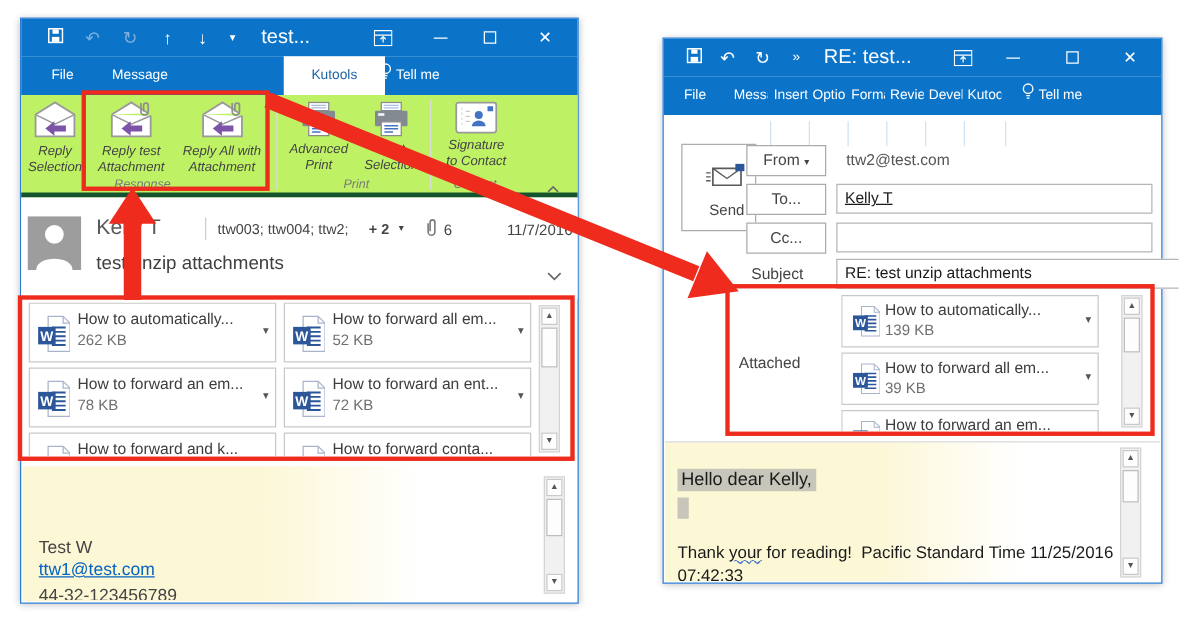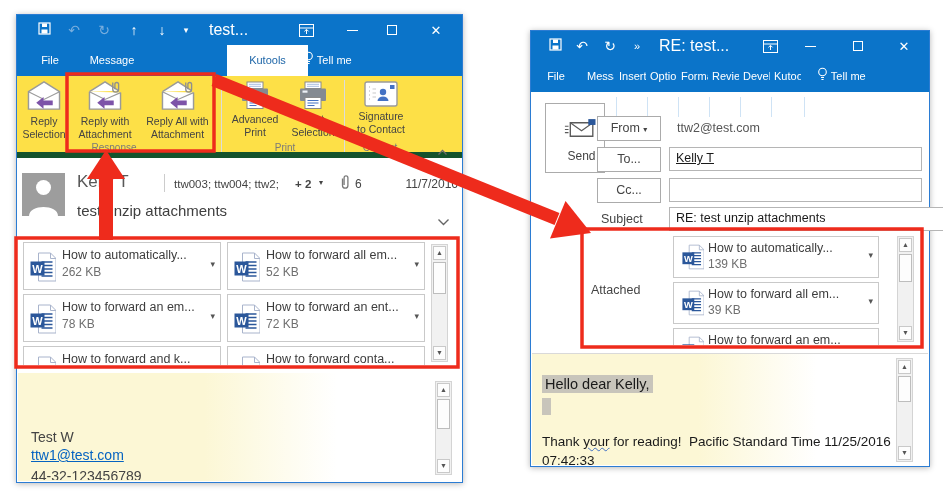--- a/index.html
+++ b/index.html
@@ -10,21 +10,21 @@
   .titlebar{position:absolute;left:0;top:0;right:0;height:30px;background:#0b74c9;color:#fff;}
   .tb-ico{position:absolute;top:0;height:30px;line-height:30px;color:#fff;font-size:14px;text-align:center;cursor:default;}
   .dim{color:#79aede;}
   .tb-title{position:absolute;top:0;height:30px;line-height:30px;color:#ffffff;font-size:16px;}
   .ctrl{position:absolute;top:0;width:34px;height:30px;display:flex;align-items:center;justify-content:center;}
   .minbar{width:11px;height:1px;background:#fff;}
   .maxbox{width:10px;height:10px;border:1px solid #fff;}
   .tabsrow{position:absolute;left:0;right:0;height:31px;background:#0b74c9;}
   .tab{position:absolute;top:0;height:31px;line-height:31px;color:#fff;font-size:11px;text-align:center;}
   .tab-active{background:#fff;color:#1e66a8;}
-  .ribbon{position:absolute;left:0;right:0;background:#fde047;border-bottom:6px solid #14532d;}
+  .ribbon{position:absolute;left:0;right:0;background:#bef264;border-bottom:4px solid #14532d;font-style:italic;}
   .rbtn{position:absolute;top:2px;height:76px;text-align:center;}
   .rbtn .lbl{font-size:10.5px;color:#444;line-height:12.5px;margin-top:2px;white-space:nowrap;}
   .rbtn svg{display:block;margin:2px auto 0;}
   .rsep{position:absolute;top:4px;width:1px;height:72px;background:#dcdcdc;}
   .rgroup{position:absolute;font-size:10px;color:#7a7a7a;text-align:center;}
   .hdr-sender{font-size:17px;color:#595959;}
   .hdr-small{font-size:11.5px;color:#444;}
   .hdr-subject{font-size:15px;color:#404040;}
   .tile{position:absolute;background:#fff;border:1px solid #c9c9c9;}
   .tile .nm{position:absolute;left:38px;top:5px;font-size:12.5px;color:#3d3d3d;white-space:nowrap;overflow:hidden;right:20px;}
@@ -106,21 +106,21 @@
       </div>
 
       <div class="rbtn" style="left:53px;width:70px;">
         <svg width="38" height="33" viewBox="0 0 38 34">
           <path d="M3 12 L19 2 L33 11" fill="#fff" stroke="#9a9a9a" stroke-width="1.5"></path>
           <path d="M3 12 V30 H35 V13" fill="#fff" stroke="#9a9a9a" stroke-width="1.5"></path>
           <path d="M3 12 L19 20 L35 13" fill="none" stroke="#9a9a9a" stroke-width="1.2"></path>
           <path d="M11 23.5 l7.5 -6 v3.5 h9.5 v5 h-9.5 v3.5 z" fill="#7d53a8"></path>
           <path d="M27 2.5 v7 a3 3 0 0 0 6 0 V4.5 a1.9 1.9 0 0 0 -3.8 0 v5" fill="none" stroke="#8f8f8f" stroke-width="1.4"></path>
         </svg>
-        <div class="lbl"><span>Reply with</span><br><span>Attachment</span></div>
+        <div class="lbl"><span>Reply test</span><br><span>Attachment</span></div>
       </div>
 
       <div class="rbtn" style="left:124px;width:73px;">
         <svg width="38" height="33" viewBox="0 0 38 34">
           <path d="M3 12 L19 2 L33 11" fill="#fff" stroke="#9a9a9a" stroke-width="1.5"></path>
           <path d="M3 12 V30 H35 V13" fill="#fff" stroke="#9a9a9a" stroke-width="1.5"></path>
           <path d="M3 12 L19 20 L35 13" fill="none" stroke="#9a9a9a" stroke-width="1.2"></path>
           <path d="M11 23.5 l7.5 -6 v3.5 h9.5 v5 h-9.5 v3.5 z" fill="#7d53a8"></path>
           <path d="M27 2.5 v7 a3 3 0 0 0 6 0 V4.5 a1.9 1.9 0 0 0 -3.8 0 v5" fill="none" stroke="#8f8f8f" stroke-width="1.4"></path>
         </svg>
@@ -342,21 +342,21 @@
       <span class="abs" style="left:273px;top:36px;width:1px;height:20px;background:#cfe3f5;"></span>
       <span class="tab" style="left:286px;width:90px;text-align:left;">
         <svg width="11" height="15" viewBox="0 0 11 15" style="vertical-align:-2px;">
             <circle cx="5.5" cy="5" r="3.8" fill="none" stroke="#fff" stroke-width="1.1"></circle>
             <path d="M4 10.5 h3 M4.4 12.5 h2.2" stroke="#fff" stroke-width="1.1"></path>
           </svg>
         <span>Tell me</span>
       </span>
     </div>
 
-    <div class="formbtn" style="left:14px;top:72px;width:60px;height:70px;padding-left:13px;">
+    <div class="formbtn" style="left:14px;top:84px;width:60px;height:70px;padding-left:13px;">
       <svg style="margin-top:12px;" width="36" height="26" viewBox="0 0 40 28">
         <path d="M7 7 h25 v15 H7 z" fill="#fff" stroke="#5a5a5a" stroke-width="1.5"></path>
         <path d="M7 7 L19.5 16 L32 7" fill="none" stroke="#5a5a5a" stroke-width="1.2"></path>
         <rect x="27" y="3" width="8" height="6.5" fill="#2b579a"></rect>
         <path d="M1 11 h4 M1 14.5 h4 M1 18 h4" stroke="#5a5a5a" stroke-width="1.2"></path>
       </svg>
       <div style="font-size:12px;color:#444;margin-top:4px;">Send</div>
     </div>
 
     <div class="formbtn" style="left:66px;top:85px;width:64px;height:25px;line-height:23px;">

